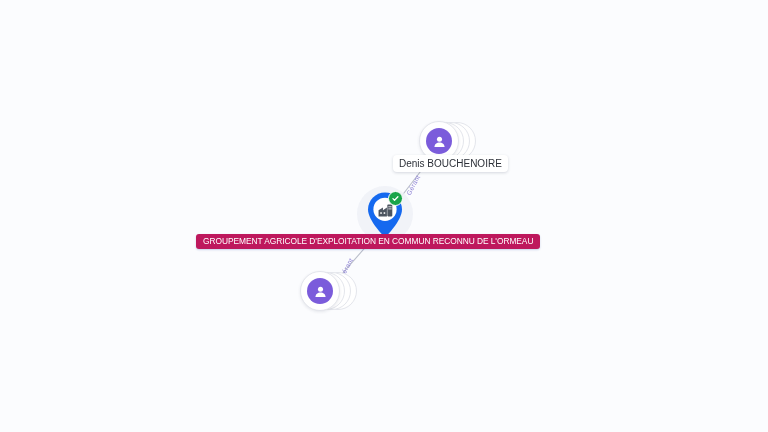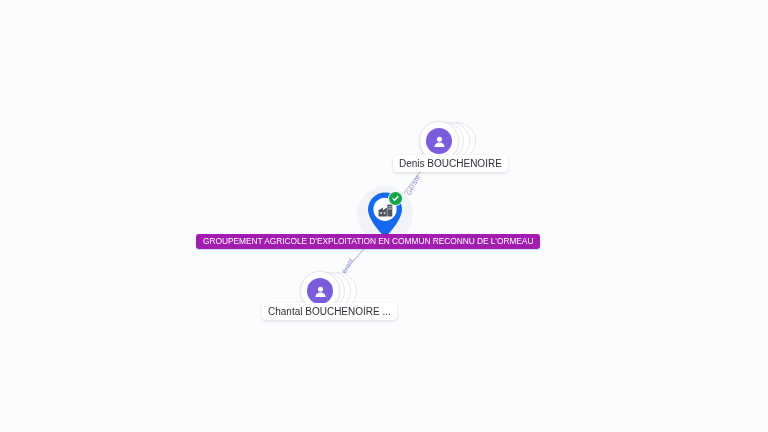--- a/index.html
+++ b/index.html
@@ -102,21 +102,21 @@
   }
 
   
   #company-label-bar {
     position: absolute;
     left: 196px;
     top: 234px;
     height: 15px;
     line-height: 15px;
     padding: 0 7px;
-    background: #a21caf;
+    background: #be185d;
     color: #ffffff;
     border-radius: 3px;
     font-size: 8.4px;
     font-family: "Liberation Sans", sans-serif;
     letter-spacing: -0.05px;
     white-space: nowrap;
     box-sizing: border-box;
     box-shadow: 0 1px 2px rgba(20,70,160,0.22);
   }
 
@@ -252,15 +252,14 @@
     <div class="stack-card stack-1"></div>
     <div class="stack-main"></div>
     <div class="avatar-circle">
       <svg viewBox="0 0 22 22" width="15" height="15">
         <circle cx="11" cy="7.6" r="3.7" fill="#ffffff"></circle>
         <path d="M3.6 19.2 C3.6 14.6 7.0 12.3 11 12.3 C15 12.3 18.4 14.6 18.4 19.2 Z" fill="#ffffff"></path>
       </svg>
     </div>
   </div>
 
-  <div class="person-label" id="person-label-chantal">Chantal BOUCHENOIRE ...</div>
 
 </div>
 
 </body></html>

